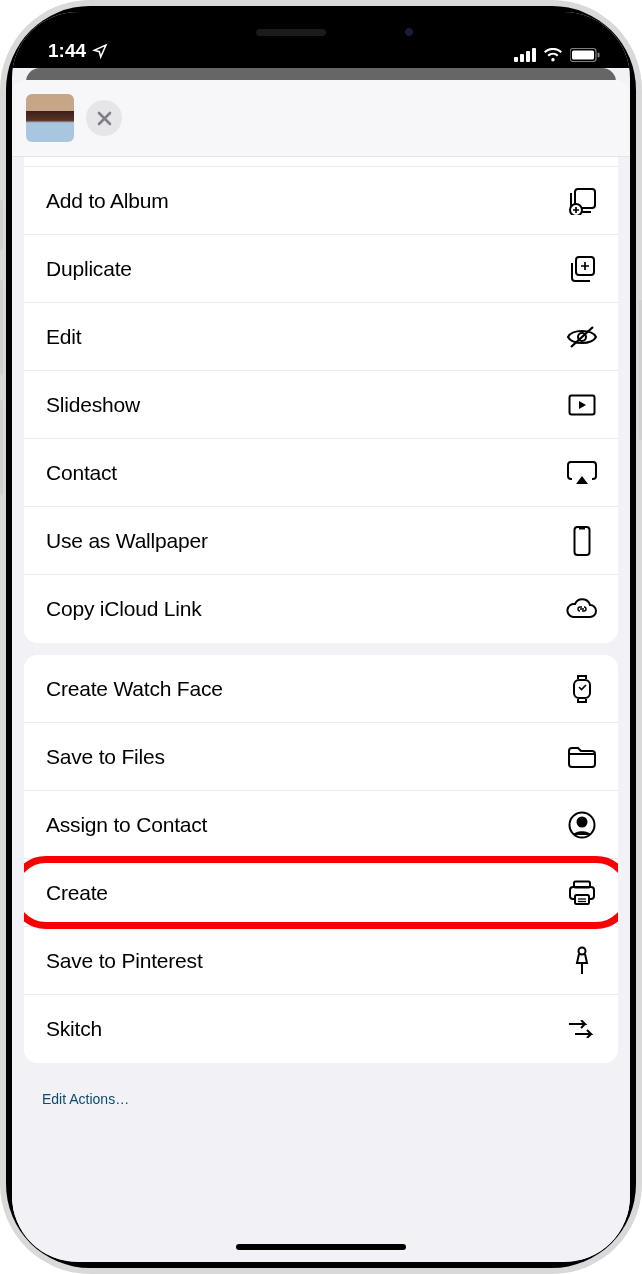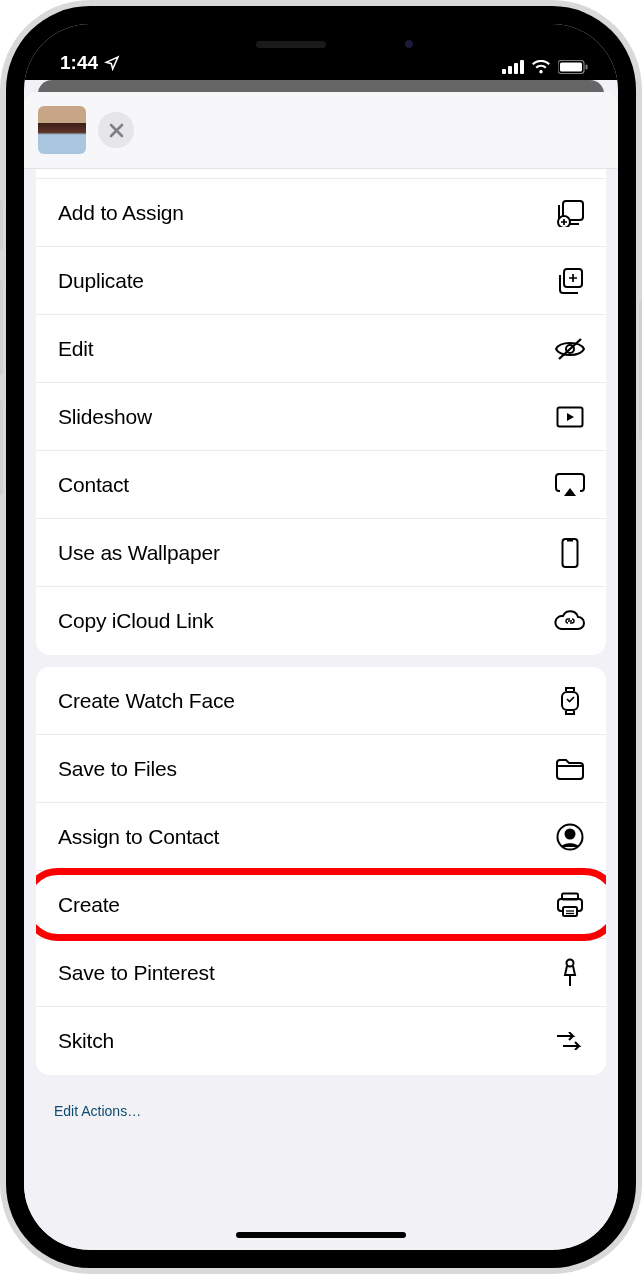--- a/index.html
+++ b/index.html
@@ -15,21 +15,21 @@
       height: 1274px;
       background: #d9d9d9;
       border-radius: 90px;
       padding: 6px;
       position: relative;
     }
     .device-inner {
       width: 100%; height: 100%;
       background: #000;
       border-radius: 84px;
-      padding: 18px;
+      padding: 6px;
       position: relative;
     }
     .side-btn {
       position: absolute;
       background: #d0d0d0;
       border-radius: 3px;
     }
     .side-btn.left1 { left: -3px; top: 200px; width: 6px; height: 50px; }
     .side-btn.left2 { left: -3px; top: 280px; width: 6px; height: 95px; }
     .side-btn.left3 { left: -3px; top: 400px; width: 6px; height: 95px; }
@@ -195,21 +195,21 @@
               </svg>
           </div>
         </div>
 
         <div class="sheet-body">
 
           <div class="group first" style="border-top-left-radius:0;border-top-right-radius:0;">
             <div style="height:10px;border-bottom:1px solid #eceaee;"></div>
 
             <div class="row">
-              <span class="row-label">Add to Assign</span>
+              <span class="row-label">Add to Album</span>
               <span class="row-icon">
                 <svg width="30" height="28" viewBox="0 0 30 28" fill="none" stroke="#000" stroke-width="2">
                     <rect x="8" y="2" width="20" height="19" rx="3"></rect>
                     <path d="M4 6 v16 a3 3 0 0 0 3 3 h17"></path>
                     <circle cx="9" cy="23" r="6" fill="#fff" stroke="#000"></circle>
                     <path d="M9 20 v6 M6 23 h6" stroke-width="1.7"></path>
                   </svg>
               </span>
             </div>
 

